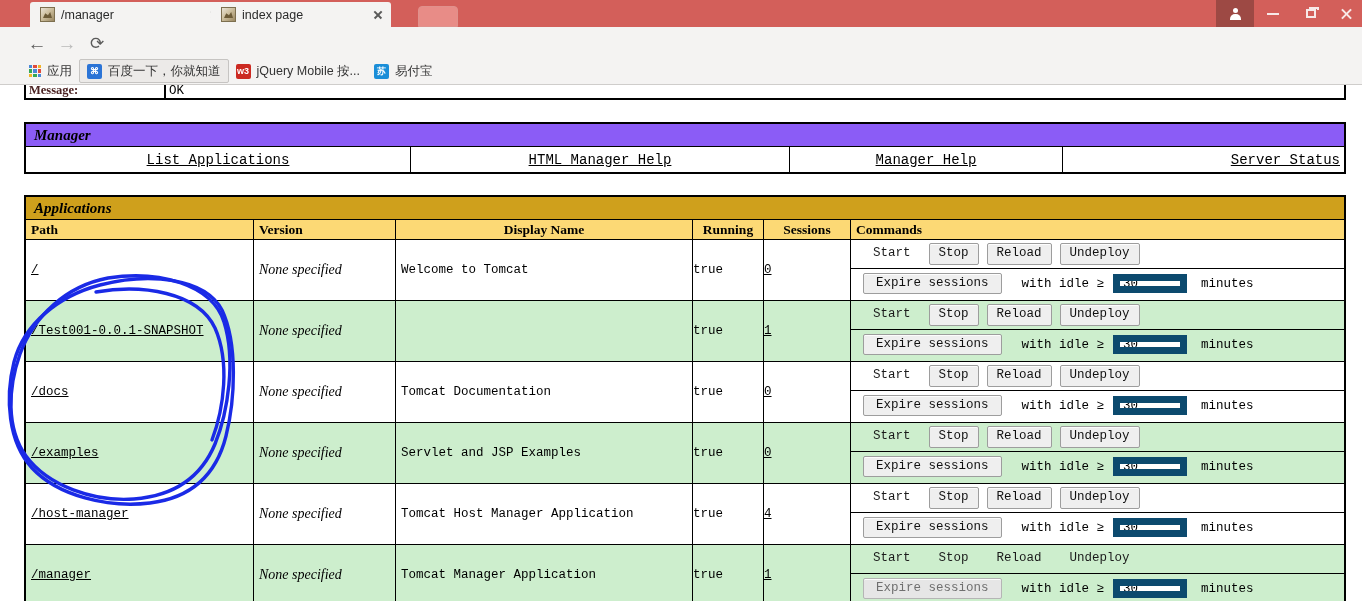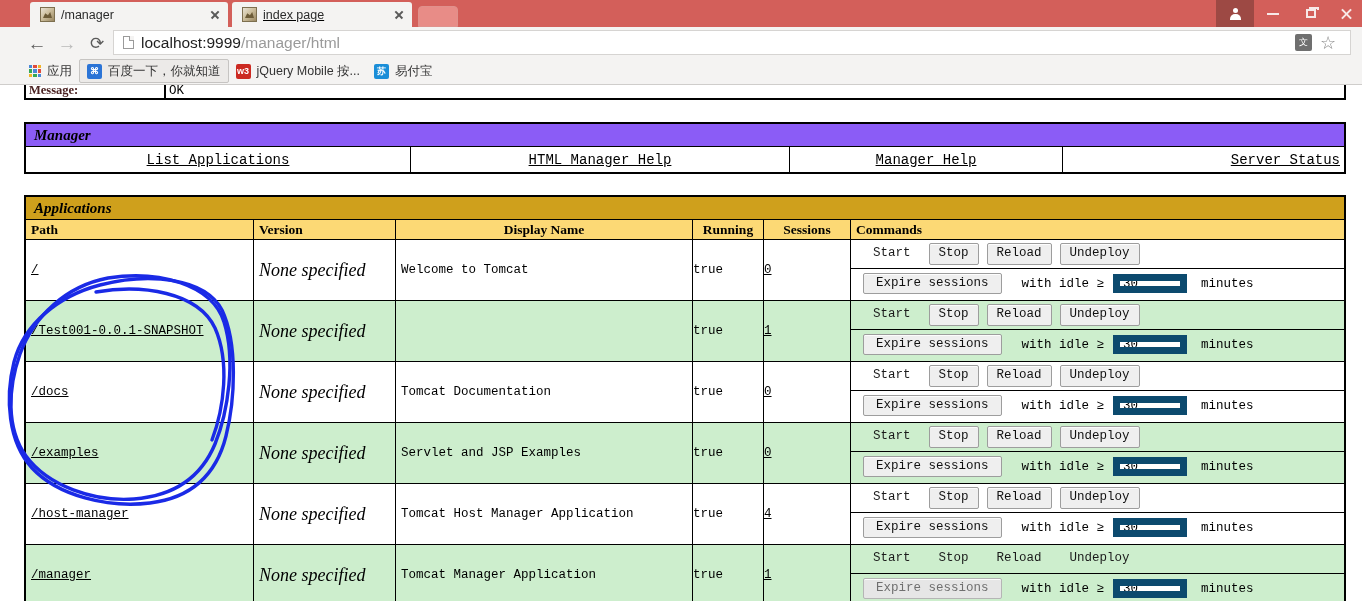--- a/index.html
+++ b/index.html
@@ -20,21 +20,21 @@
   .tab {
     position: absolute; top: 2px; height: 25px;
     background: #f4f3f2;
     border-top-left-radius: 3px; border-top-right-radius: 3px;
     box-sizing: border-box;
     display: flex; align-items: center;
     padding: 0 6px 0 10px;
     transform: skewX(0deg);
   }
   .tab.t1 { left: 30px; width: 198px; }
-  .tab.t2 { left: 232px; width: 180px; text-decoration: underline; }
+  .tab.t2 { left: 211px; width: 180px; }
   .tab-fav {
     width: 15px; height: 15px; flex: 0 0 15px; margin-right: 6px;
     background: linear-gradient(135deg,#e8e2d4 0%, #cdbf9e 45%, #9a8761 100%);
     border: 1px solid #7d6f4f; box-sizing: border-box; position: relative;
   }
   .tab-fav::after {
     content: ""; position: absolute; left: 2px; top: 4px; width: 9px; height: 6px;
     background: #6d5c38; clip-path: polygon(0 100%, 25% 20%, 55% 55%, 80% 0, 100% 100%);
   }
   .tab-title {
@@ -216,21 +216,21 @@
   .col-head.l { text-align: left; padding-left: 5px !important; }
 
   .cell {
     font-family: "Liberation Mono", monospace; font-size: 12.5px; color: #000;
     height: 60px; vertical-align: middle;
   }
   .cell.path { text-align: left; padding-left: 5px !important; }
   .cell.name { text-align: left; padding-left: 5px !important; }
   .cell.ver {
     text-align: left; padding-left: 5px !important;
-    font-family: "Liberation Serif", serif; font-style: italic; font-size: 18px;
+    font-family: "Liberation Serif", serif; font-style: italic; font-size: 14px;
   }
   .row-green .cell, .row-green .cmd-cell { background: #cdeecd; }
   .row-white .cell, .row-white .cmd-cell { background: #ffffff; }
 
   .cmd-cell { padding: 0 !important; vertical-align: top; }
   .cmd-line {
     height: 29px; display: flex; align-items: center; padding-left: 12px;
     box-sizing: border-box;
   }
   .cmd-line.top { border-bottom: 1px solid #000; }
@@ -296,26 +296,20 @@
     <div class="wc wc-close">
         <span class="glyph-close"></span>
       </div>
   </div>
 
   <div class="toolbar">
     <div class="navbtn nav-back">←</div>
     <div class="navbtn nav-fwd">→</div>
     <div class="navbtn nav-rel">⟳</div>
 
-    <div class="omnibox">
-      <span class="page-icon"></span>
-      <span class="url"><b>localhost:9999</b><span>/manager/html</span></span>
-      <span class="trans-icon"></span>
-      <span class="star-icon">☆</span>
-    </div>
   </div>
 
   <div class="bookmarks">
     <div class="bm">
       <span class="apps-grid">
           <i></i>
           <i></i>
           <i></i>
           <i></i>
           <i></i>

